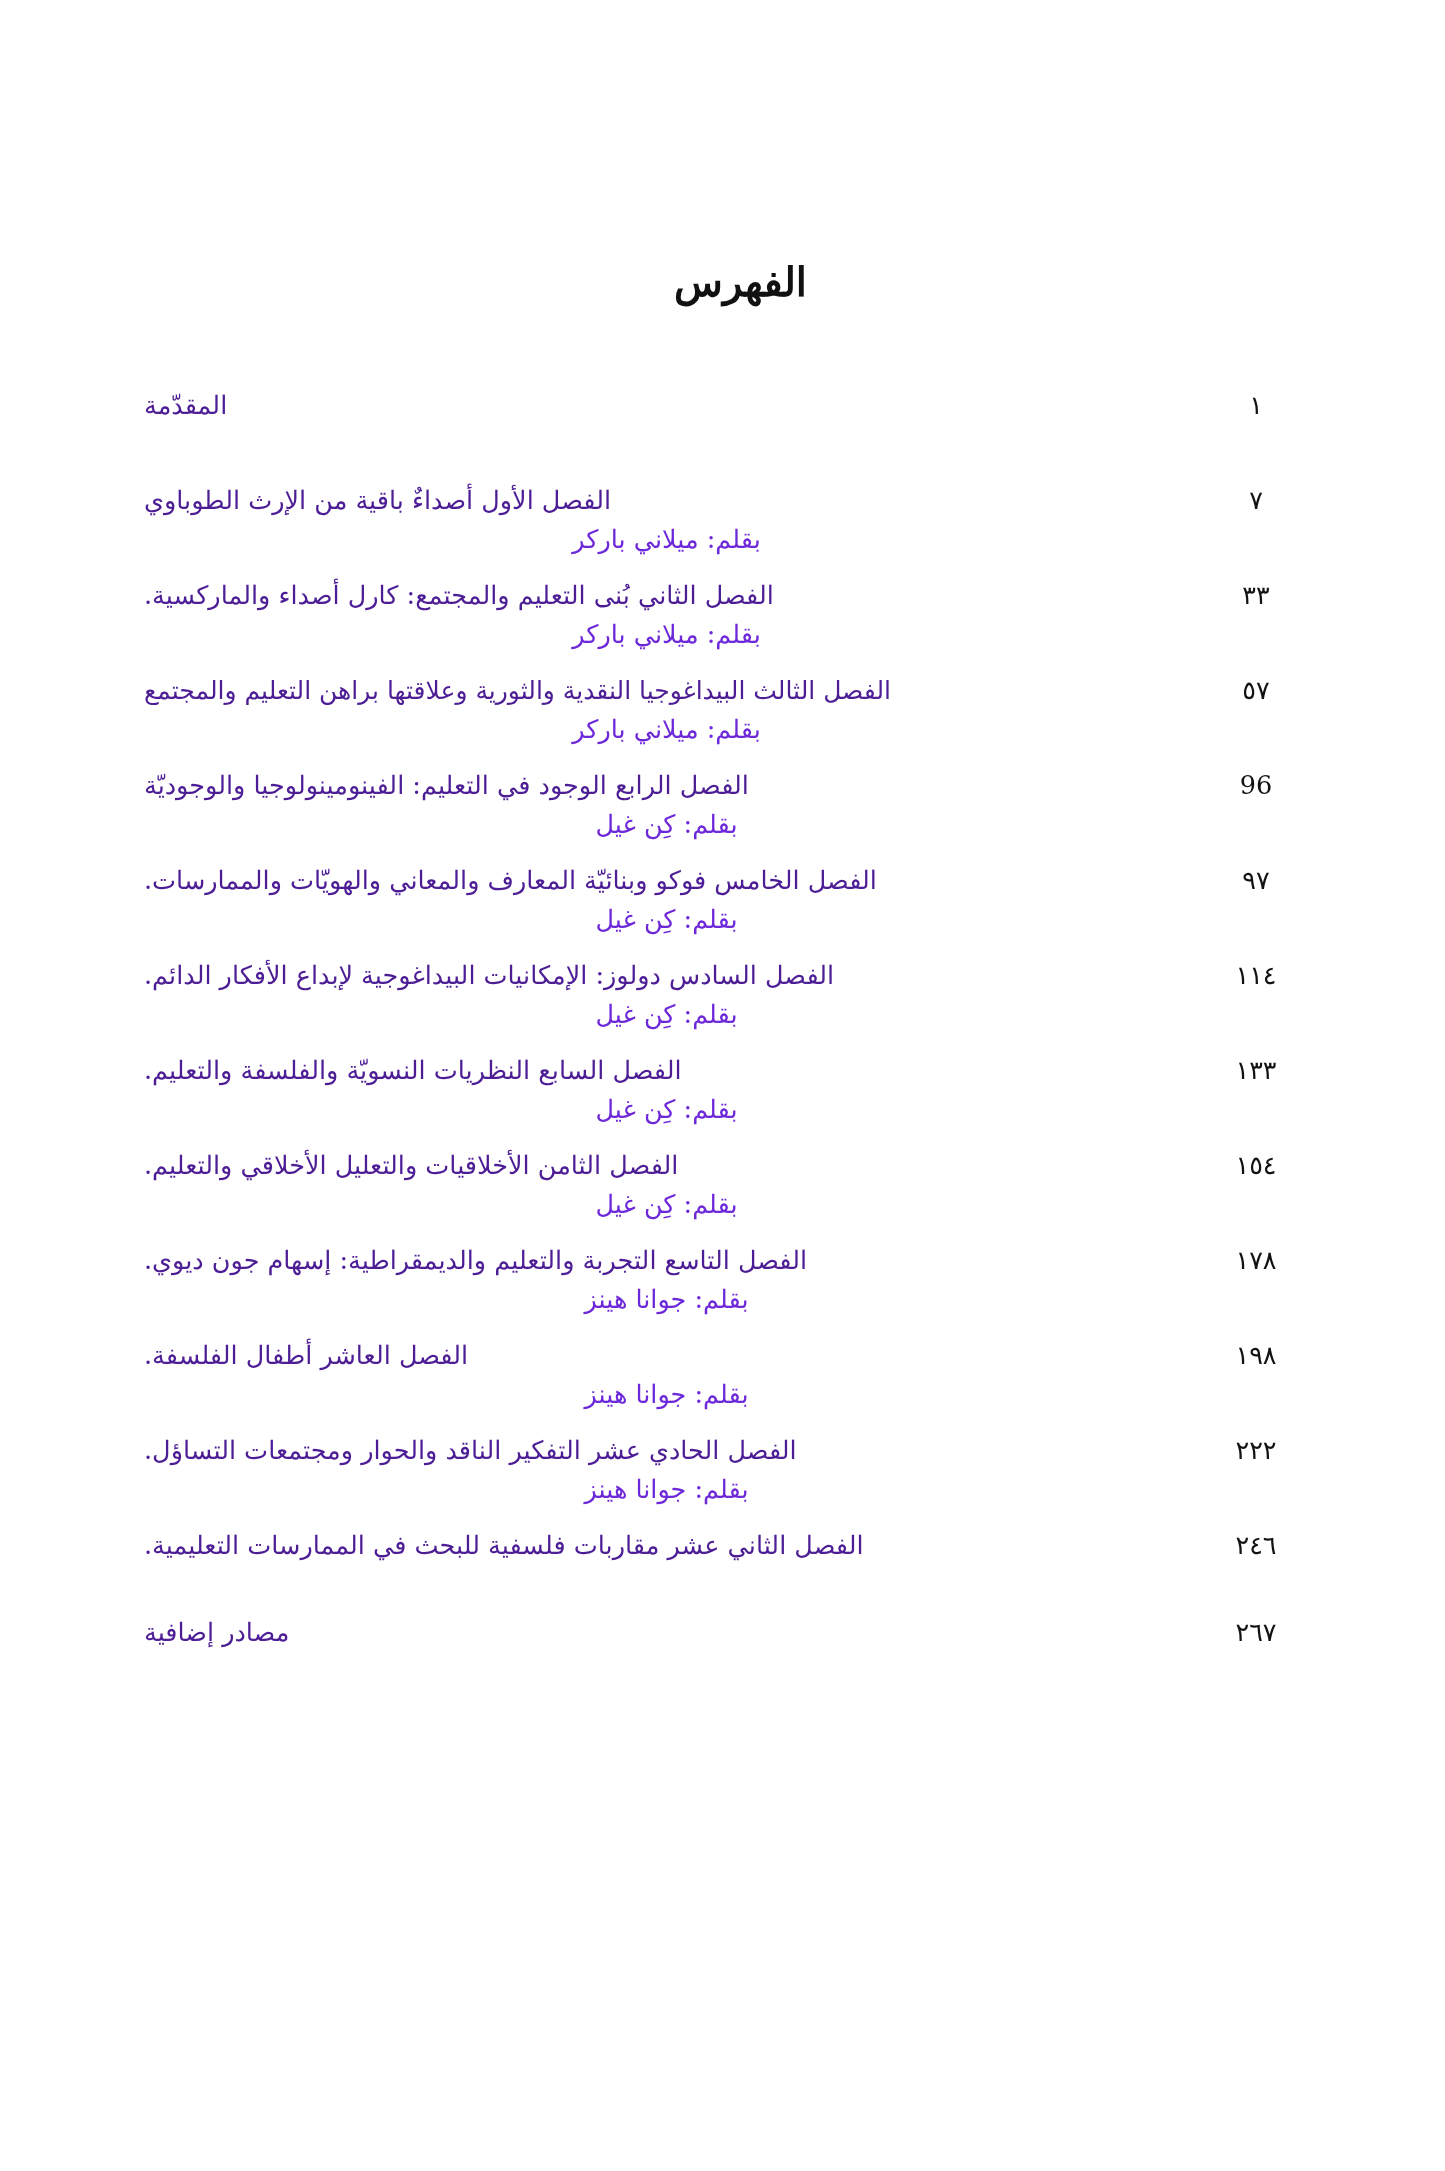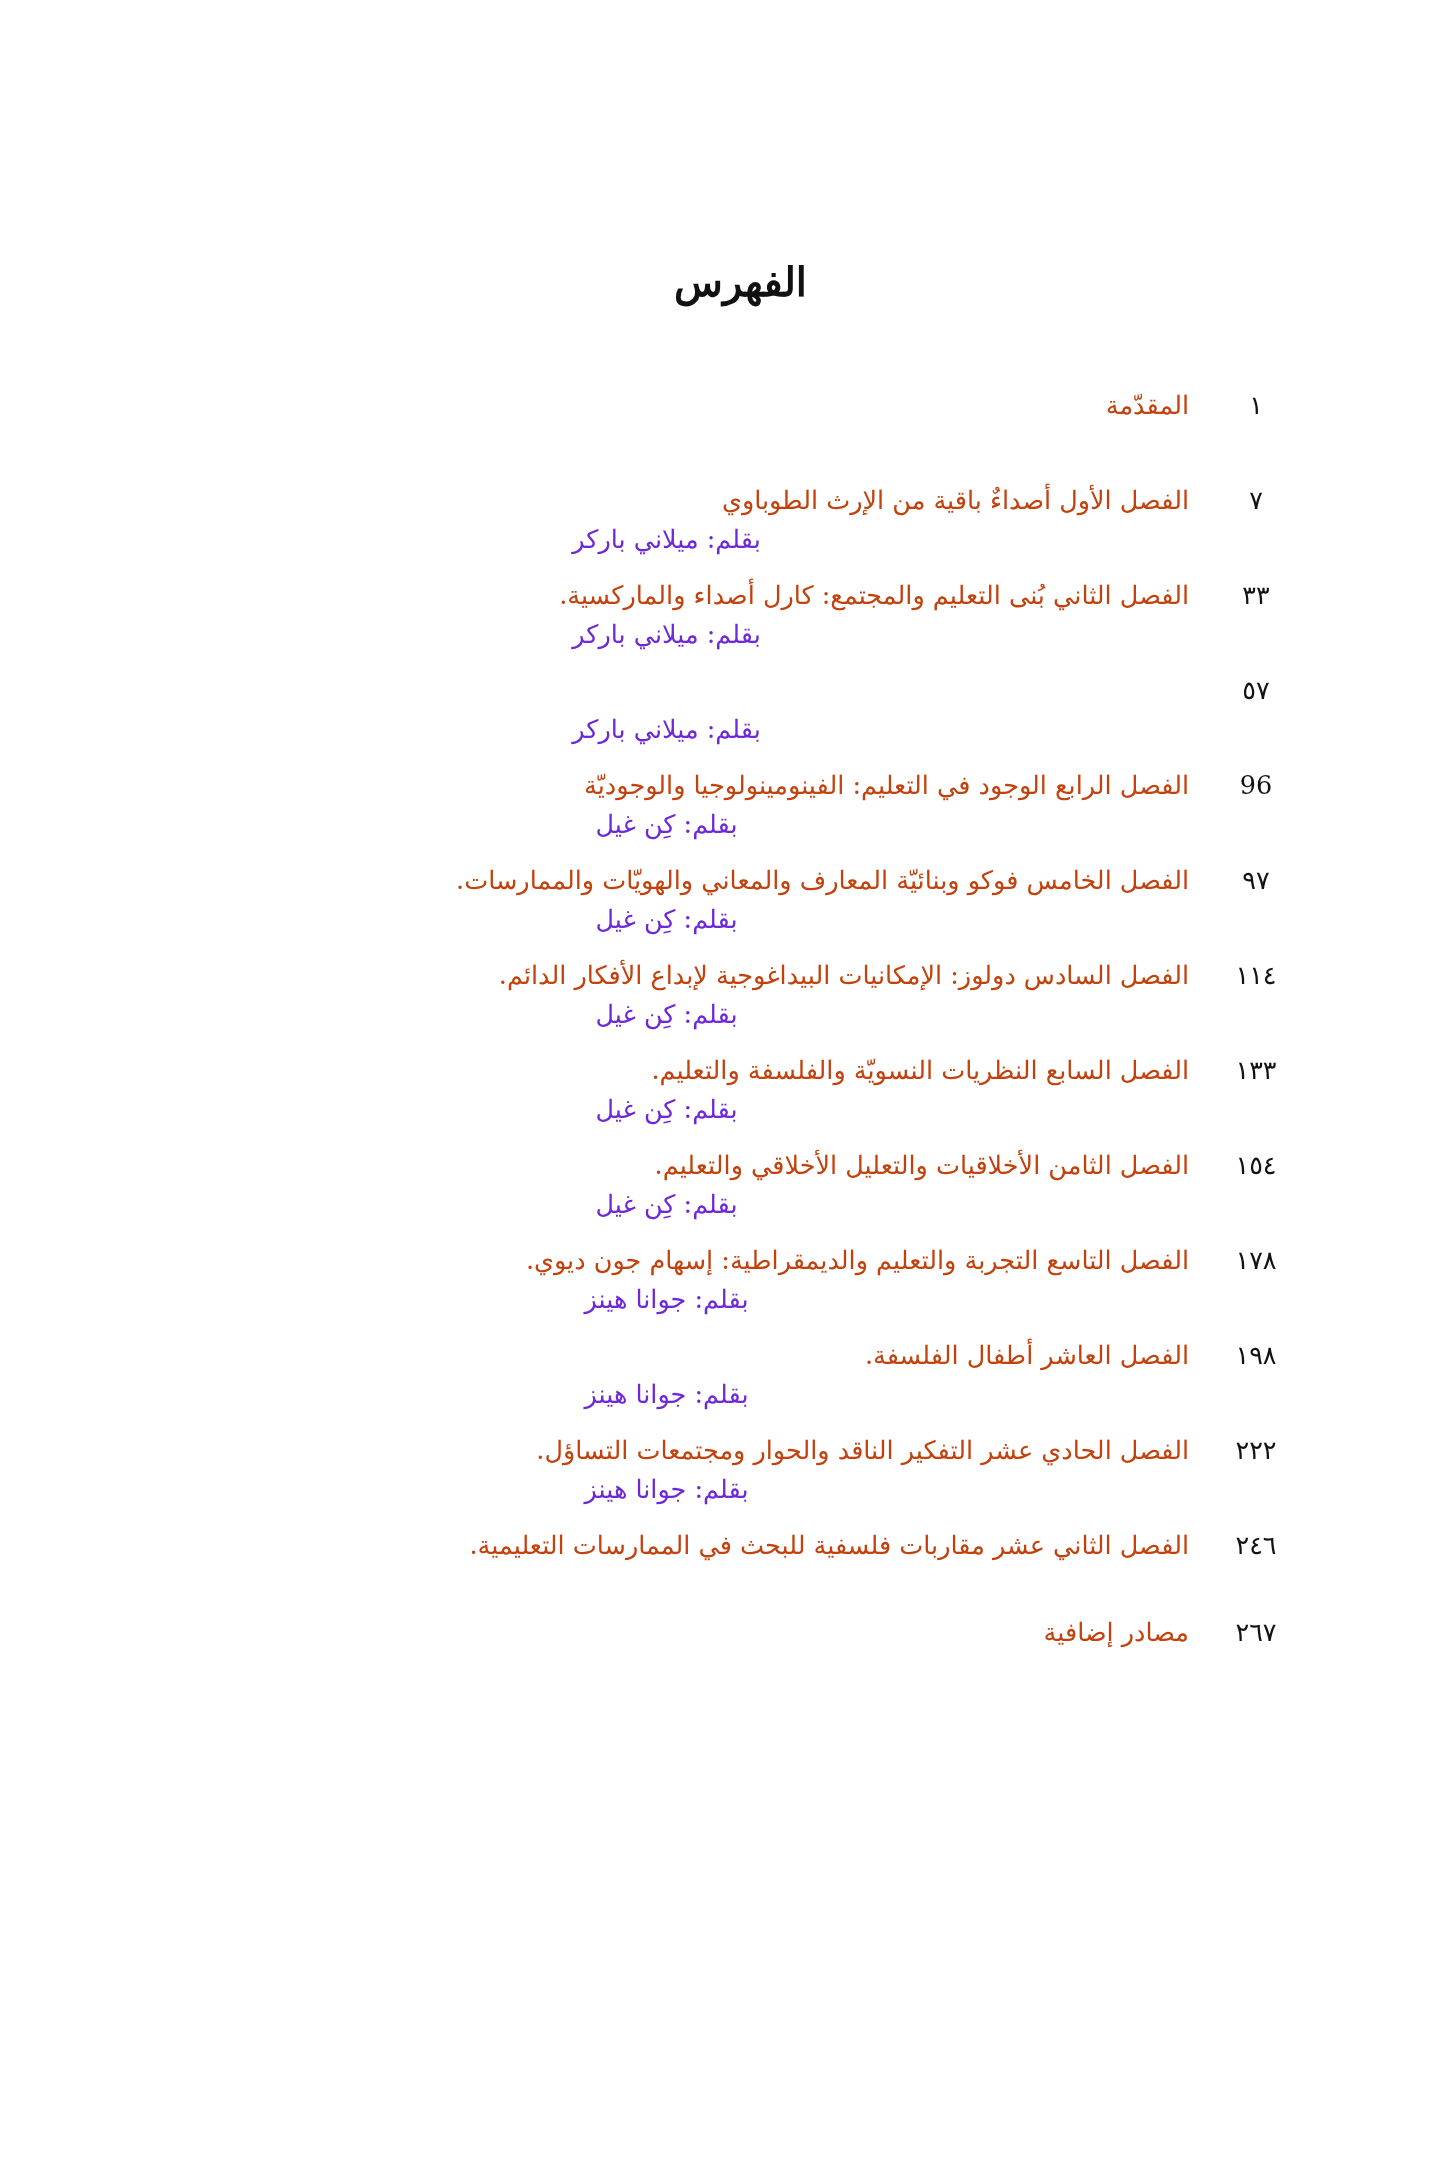--- a/index.html
+++ b/index.html
@@ -58,25 +58,25 @@
   .entry-row {
     display: flex;
     flex-direction: row;
     align-items: baseline;
     justify-content: flex-start;
     width: 100%;
   }
 
   .entry-title {
     flex: 1 1 auto;
-    text-align: right;
+    text-align: left;
     font-family: "DejaVu Serif", "Liberation Serif", serif;
     font-size: 25.5px;
     line-height: 1.52;
-    color: #c2410c;
+    color: #4c1d95;
     padding-right: 8px;
     padding-left: 14px;
     white-space: nowrap;
   }
 
   .entry-title.wide {
     font-size: 25px;
   }
 
   .entry-page {
@@ -137,20 +137,21 @@
         <span class="entry-page">٣٣</span>
         <span class="entry-title">الفصل الثاني    بُنى التعليم والمجتمع: كارل أصداء والماركسية.</span>
       </div>
       <div class="entry-author">بقلم: ميلاني باركر</div>
     </div>
     <div class="gap-chapter"></div>
 
     <div class="toc-entry">
       <div class="entry-row">
         <span class="entry-page">٥٧</span>
+        <span class="entry-title wide">الفصل الثالث  البيداغوجيا النقدية والثورية وعلاقتها براهن التعليم والمجتمع</span>
       </div>
       <div class="entry-author">بقلم: ميلاني باركر</div>
     </div>
     <div class="gap-chapter"></div>
 
     <div class="toc-entry">
       <div class="entry-row">
         <span class="entry-page">96</span>
         <span class="entry-title">الفصل الرابع   الوجود في التعليم: الفينومينولوجيا والوجوديّة</span>
       </div>

